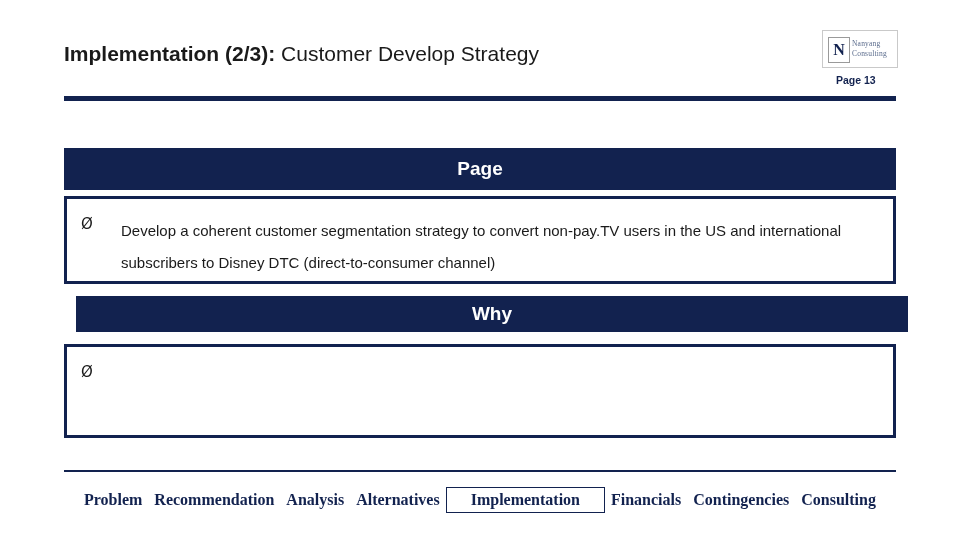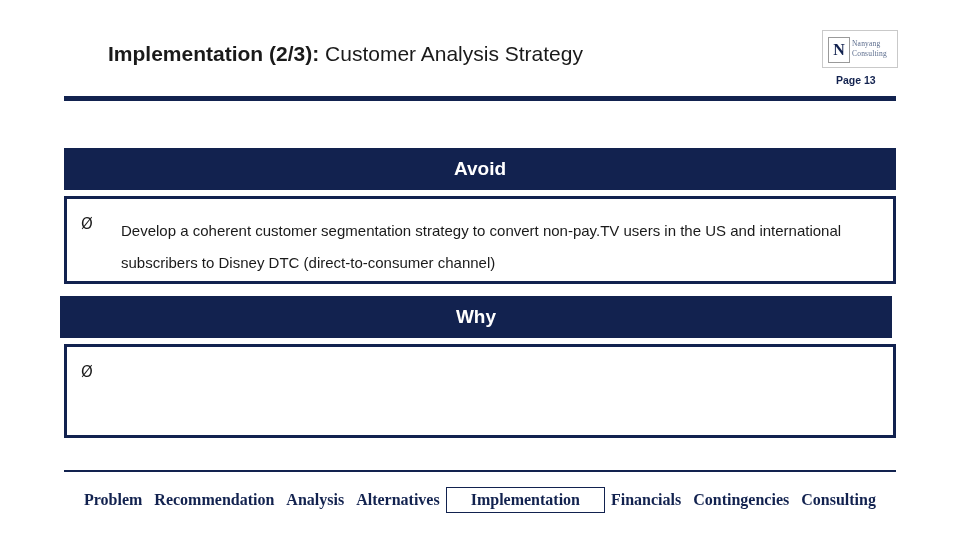--- a/index.html
+++ b/index.html
@@ -26,21 +26,20 @@
   .title {
     position: absolute;
     left: 64px;
     top: 42px;
     font-size: 21px;
     color: #1a1a1a;
     white-space: nowrap;
   }
   .title .bold {
     font-weight: bold;
-    margin-left: 44px;
   }
   .title .light {
     font-weight: normal;
   }
 
   .logo-box {
     position: absolute;
     left: 822px;
     top: 30px;
     width: 74px;
@@ -95,21 +94,21 @@
     background: #12224f;
     color: #ffffff;
     font-size: 19px;
     font-weight: bold;
     text-align: center;
     display: flex;
     align-items: center;
     justify-content: center;
   }
   .band-what { left: 64px; top: 148px; width: 832px; height: 42px; }
-  .band-why  { left: 60px; top: 296px; width: 832px; height: 42px; }
+  .band-why  { left: 76px; top: 296px; width: 832px; height: 36px; }
 
   .body-box {
     position: absolute;
     border: 3px solid #12224f;
     background: #ffffff;
     box-sizing: border-box;
   }
   .box-what { left: 64px; top: 196px; width: 832px; height: 88px; }
   .box-why  { left: 64px; top: 344px; width: 832px; height: 94px; }
 
@@ -164,36 +163,36 @@
   .nav-item.active {
     border: 1.5px solid #12224f;
     padding: 3px 24px;
   }
 </style>
 </head>
 <body>
 
 <div class="header">
   <div class="title">
-    <span class="bold">Implementation (2/3):</span><span class="light"> Customer Analysis Strategy</span>
+    <span class="bold">Implementation (2/3):</span><span class="light"> Customer Develop Strategy</span>
   </div>
 
   <div class="logo-box">
     <div class="logo-letter">N</div>
     <div class="logo-text">
       <div>Nanyang</div>
       <div>Consulting</div>
     </div>
   </div>
 
   <div class="page-label">Page 13</div>
   <div class="header-rule"></div>
 </div>
 
-<div class="band band-what">Avoid</div>
+<div class="band band-what">Page</div>
 
 <div class="body-box box-what">
   <div class="bullet-row">
     <span class="bullet-mark">Ø</span>
     <div class="bullet-text">Develop a coherent customer segmentation strategy to convert non-pay.TV users in the US and international subscribers to Disney DTC (direct-to-consumer channel)</div>
   </div>
 </div>
 
 <div class="band band-why">Why</div>
 

